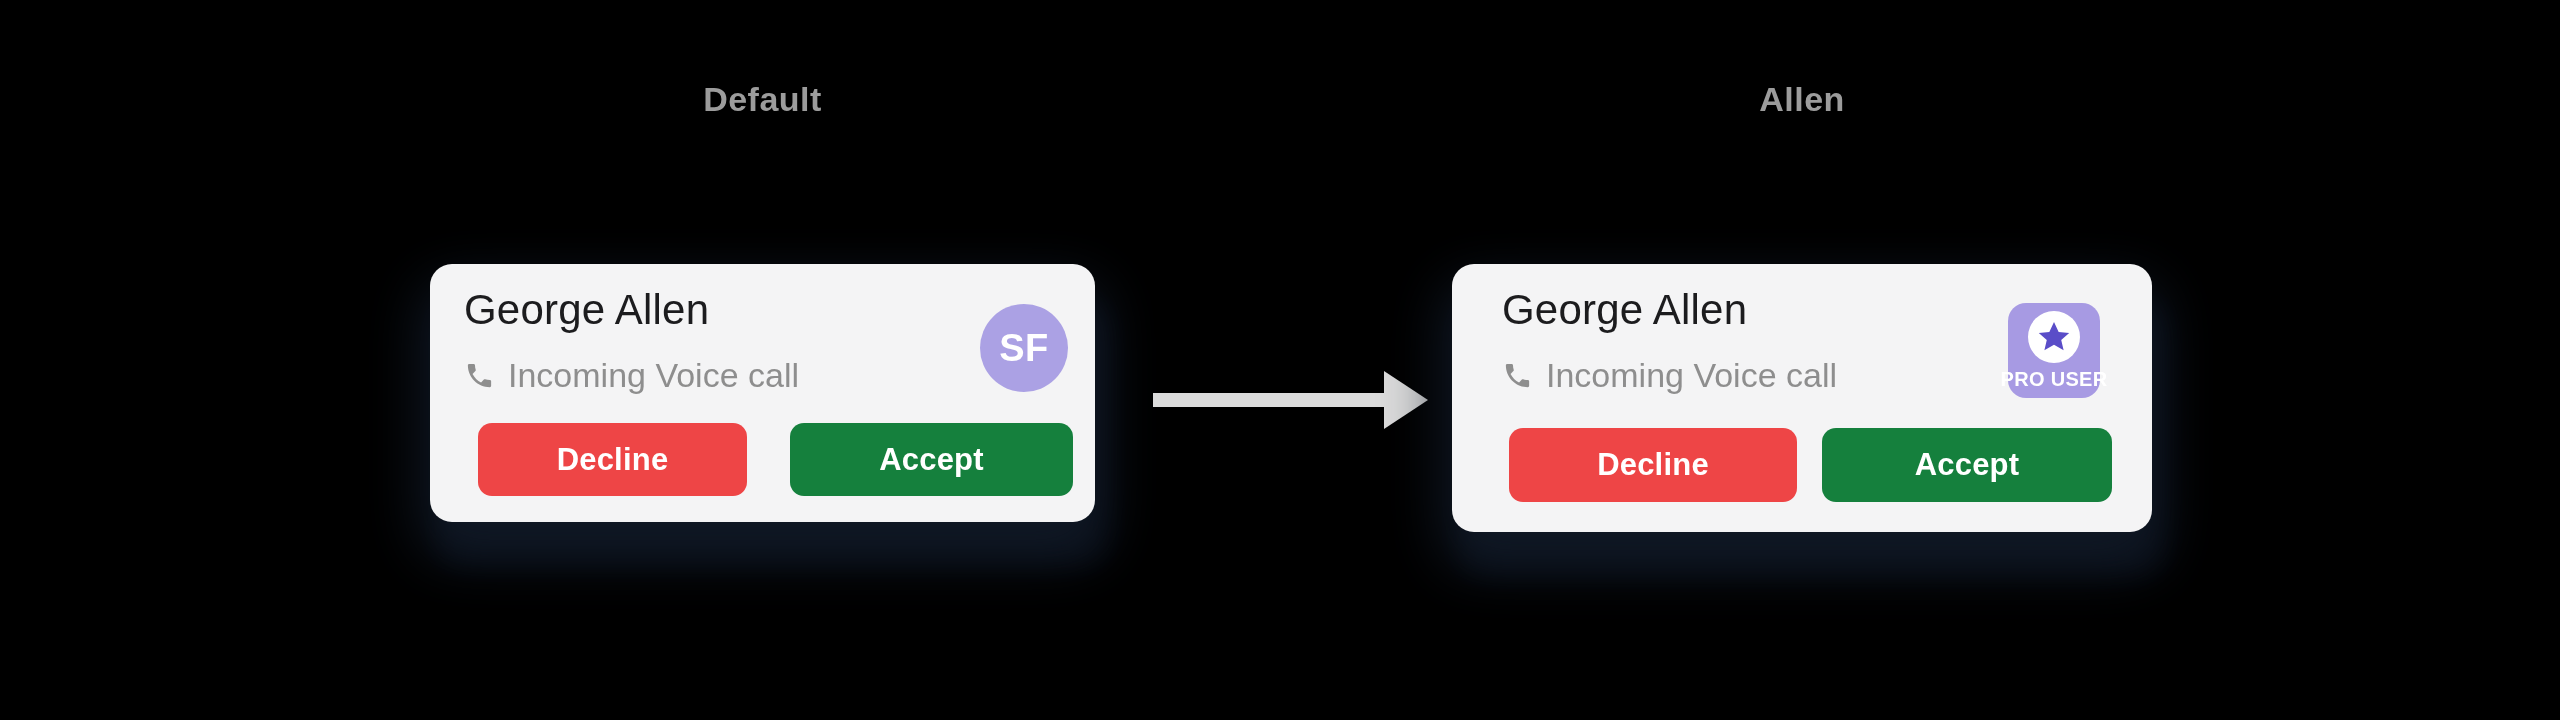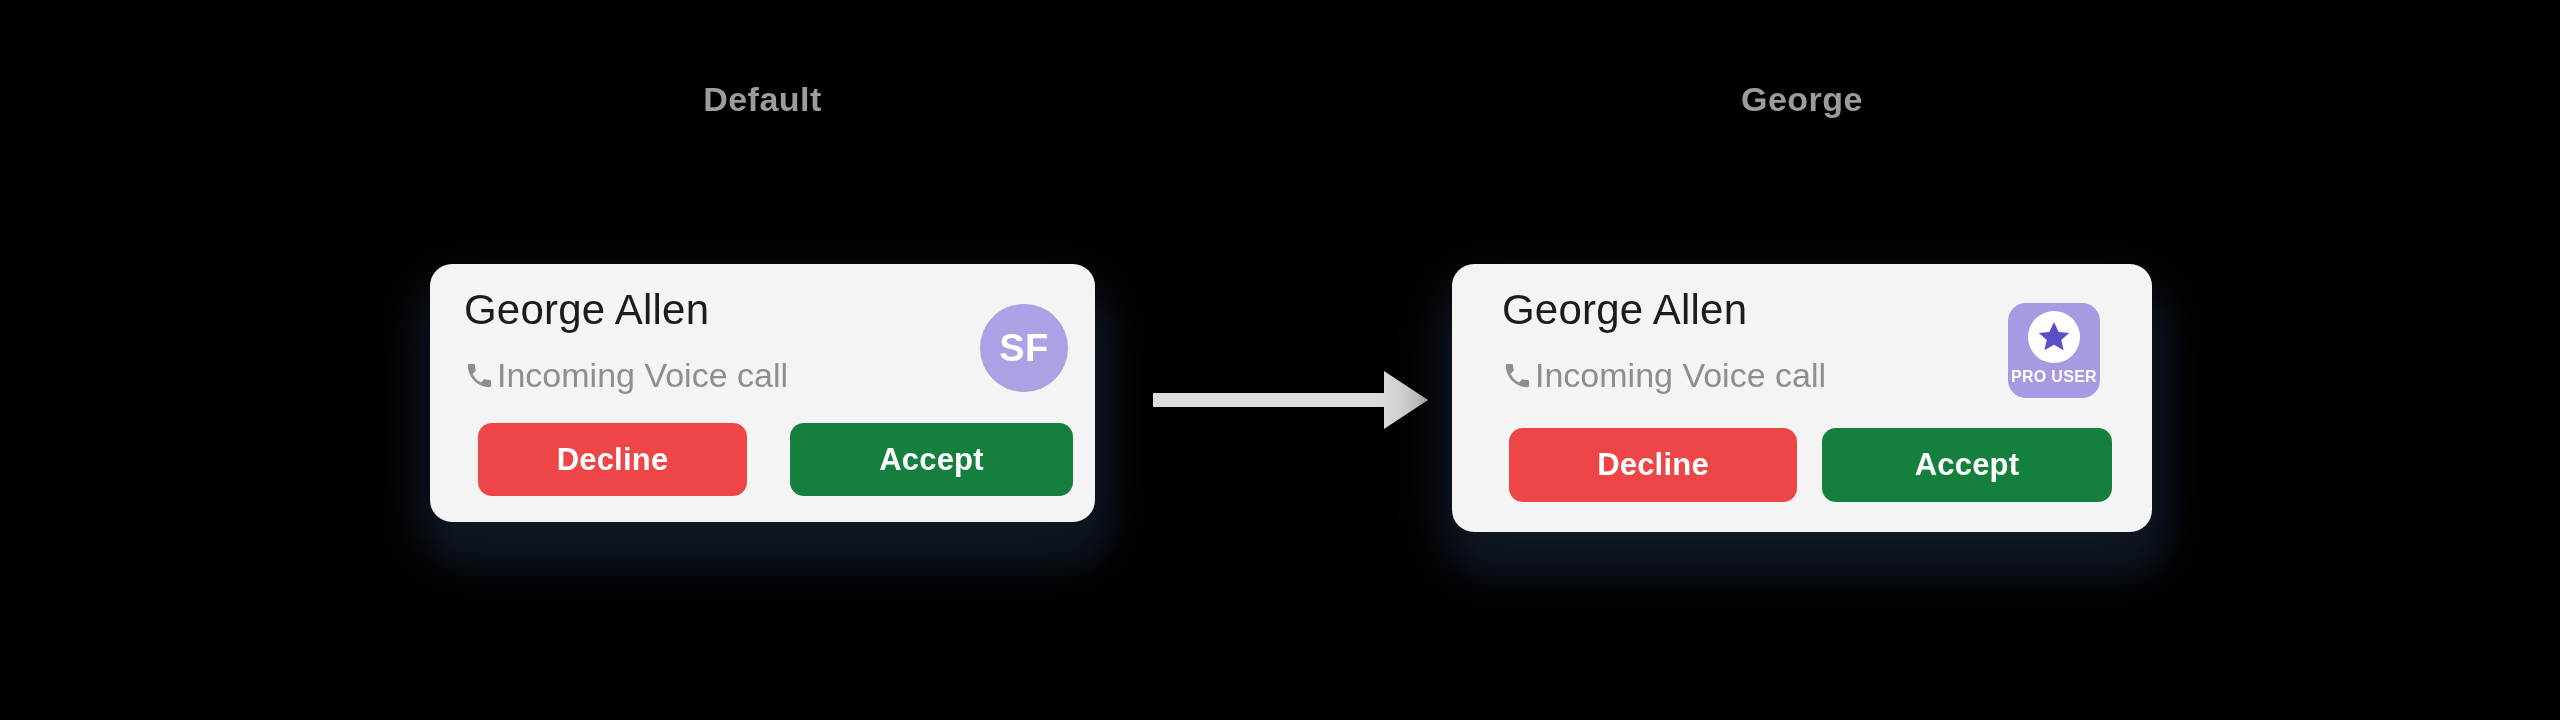--- a/index.html
+++ b/index.html
@@ -42,21 +42,21 @@
     font-weight: 400;
     color: #1c1c1e;
     letter-spacing: 0.2px;
     white-space: nowrap;
   }
   .call-type-row {
     position: absolute;
     top: 92px;
     display: flex;
     align-items: center;
-    gap: 2px;
+    gap: 13px;
   }
   .phone-icon { width: 31px; height: 31px; color: #8e8e8e; flex: 0 0 auto; }
   .call-type-text {
     font-size: 34px;
     font-weight: 400;
     color: #8e8e8e;
     white-space: nowrap;
   }
   .card-before .caller-name,  .card-before .call-type-row { left: 34px; }
   .card-after  .caller-name,  .card-after  .call-type-row { left: 50px; }
@@ -96,21 +96,21 @@
     height: 52px;
     border-radius: 50%;
     background: #ffffff;
     display: flex;
     align-items: center;
     justify-content: center;
   }
   .star-icon { width: 38px; height: 38px; color: #5a4dc8; }
   .pro-badge-text {
     margin-top: 5px;
-    font-size: 16px;
+    font-size: 20px;
     font-weight: 700;
     color: #ffffff;
     letter-spacing: 0.3px;
     white-space: nowrap;
   }
 
   .btn {
     position: absolute;
     border: none;
     border-radius: 14px;
@@ -149,21 +149,21 @@
     border-bottom: 29px solid transparent;
     border-left: 44px solid #dcdcdc;
   }
 </style>
 </head>
 <body>
 
 <div class="canvas">
 
   <div class="section-label label-before">Default</div>
-  <div class="section-label label-after">George</div>
+  <div class="section-label label-after">Allen</div>
 
   <div class="call-card card-before">
     <div class="caller-name">George Allen</div>
     <div class="call-type-row">
       <svg class="phone-icon" viewBox="0 0 24 24">
         <path fill="currentColor" d="M6.62 10.79c1.44 2.83 3.76 5.14 6.59 6.59l2.2-2.2c.27-.27.67-.36 1.02-.24 1.12.37 2.33.57 3.57.57.55 0 1 .45 1 1V20c0 .55-.45 1-1 1-9.39 0-17-7.61-17-17 0-.55.45-1 1-1h3.5c.55 0 1 .45 1 1 0 1.25.2 2.45.57 3.57.11.35.03.74-.25 1.02l-2.2 2.2z"></path>
       </svg>
       <span class="call-type-text">Incoming Voice call</span>
     </div>
     <div class="avatar">SF</div>

